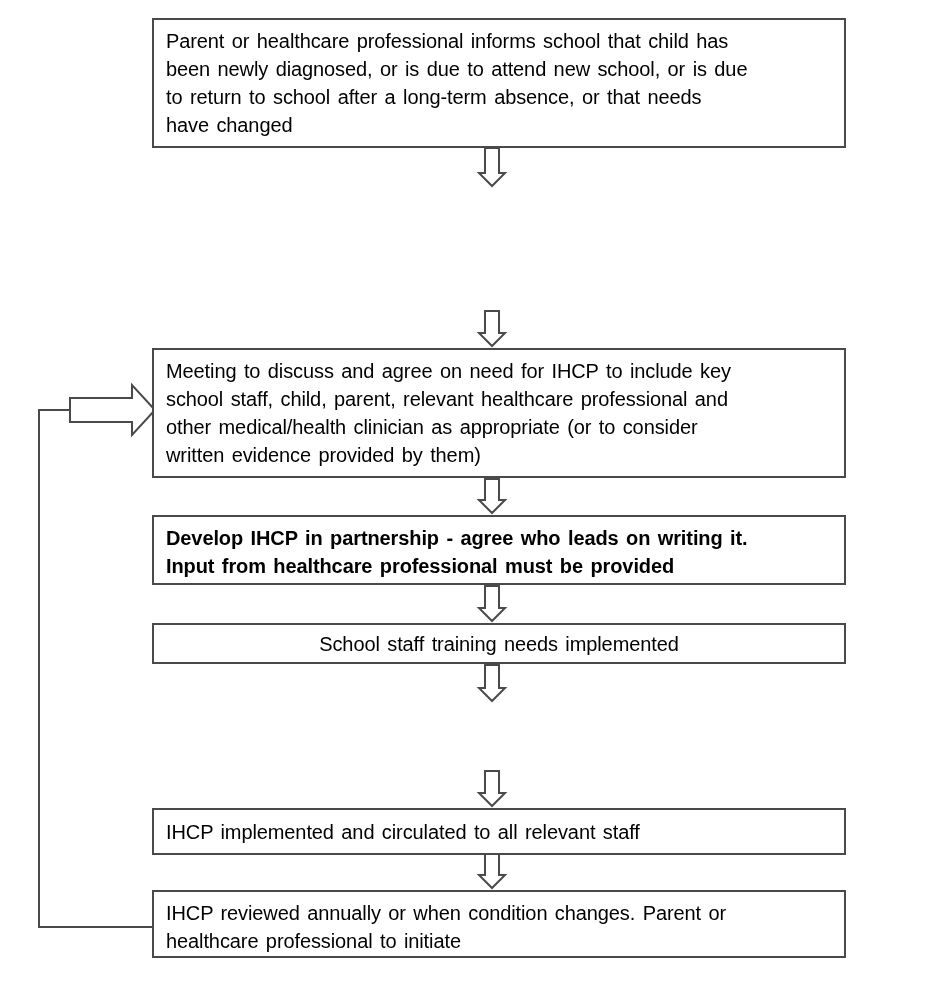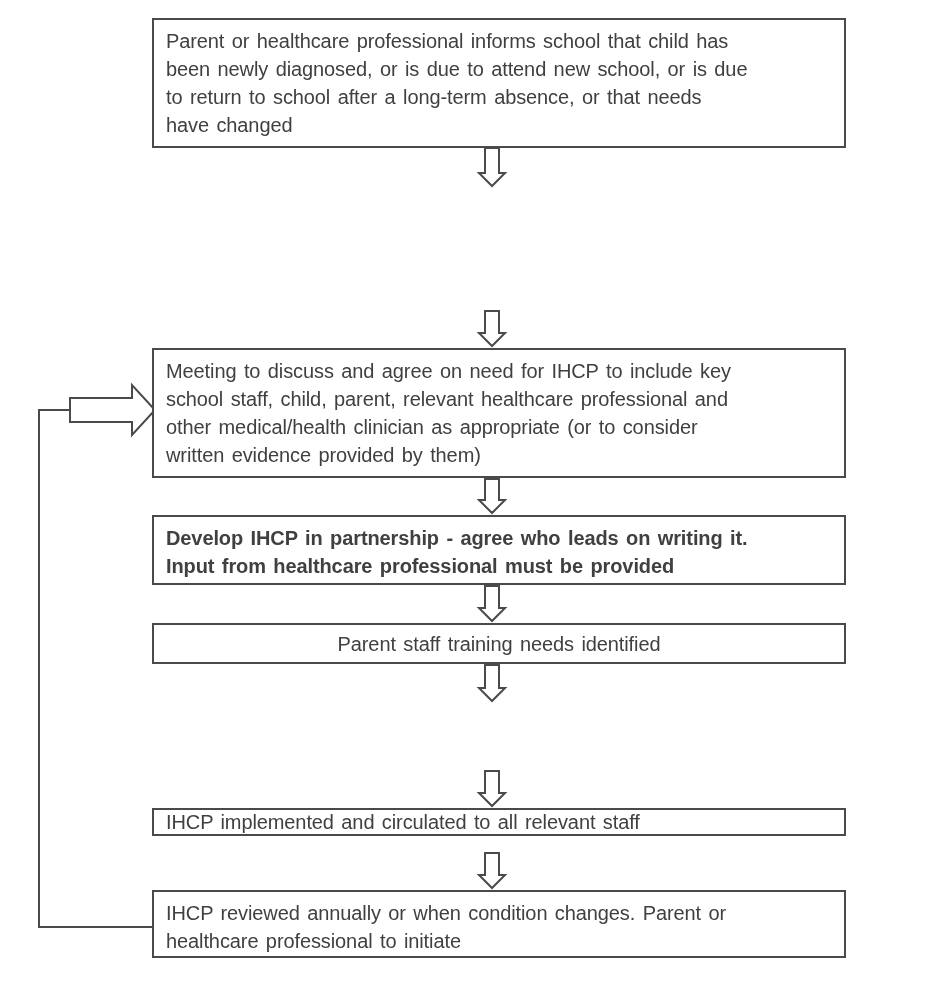--- a/index.html
+++ b/index.html
@@ -15,21 +15,21 @@
     font-family: "Liberation Sans", sans-serif;
     overflow: hidden;
   }
   .box {
     position: absolute;
     left: 152px;
     width: 694px;
     box-sizing: border-box;
     border: 2px solid #4a4a4a;
     background: #ffffff;
-    color: #404040;
+    color: #000000;
     font-size: 20px;
     line-height: 28px;
     letter-spacing: -0.1px;
     word-spacing: 2px;
     padding: 7px 8px 0 12px;
   }
   .box .txt {
     display: block;
     white-space: pre-line;
   }
@@ -43,21 +43,21 @@
     justify-content: center;
     text-align: center;
     padding-left: 8px;
   }
   #b1 { top: 18px;  height: 130px; }
   #b2 { top: 188px; height: 122px; }
   #b3 { top: 348px; height: 130px; }
   #b4 { top: 515px; height: 70px; font-weight: bold;  }
   #b5 { top: 623px; height: 41px;  }
   #b6 { top: 703px; height: 67px;  }
-  #b7 { top: 808px; height: 28px;  }
+  #b7 { top: 808px; height: 47px;  }
   #b8 { top: 890px; height: 68px;  }
   #connector-layer {
     position: absolute;
     left: 0;
     top: 0;
     pointer-events: none;
   }
   #connector-layer polygon {
     fill: #ffffff;
     stroke: #4a4a4a;
@@ -102,21 +102,21 @@
 other medical/health clinician as appropriate (or to consider
 written evidence provided by them)</span>
   </div>
 
   <div class="box" id="b4">
     <span class="txt">Develop IHCP in partnership - agree who leads on writing it.
 Input from healthcare professional must be provided</span>
   </div>
 
   <div class="box vcenter hcenter" id="b5">
-    <span class="txt">Parent staff training needs identified</span>
+    <span class="txt">School staff training needs implemented</span>
   </div>
 
 
   <div class="box vcenter" id="b7">
     <span class="txt">IHCP implemented and circulated to all relevant staff</span>
   </div>
 
   <div class="box" id="b8">
     <span class="txt">IHCP reviewed annually or when condition changes. Parent or
 healthcare professional to initiate</span>

